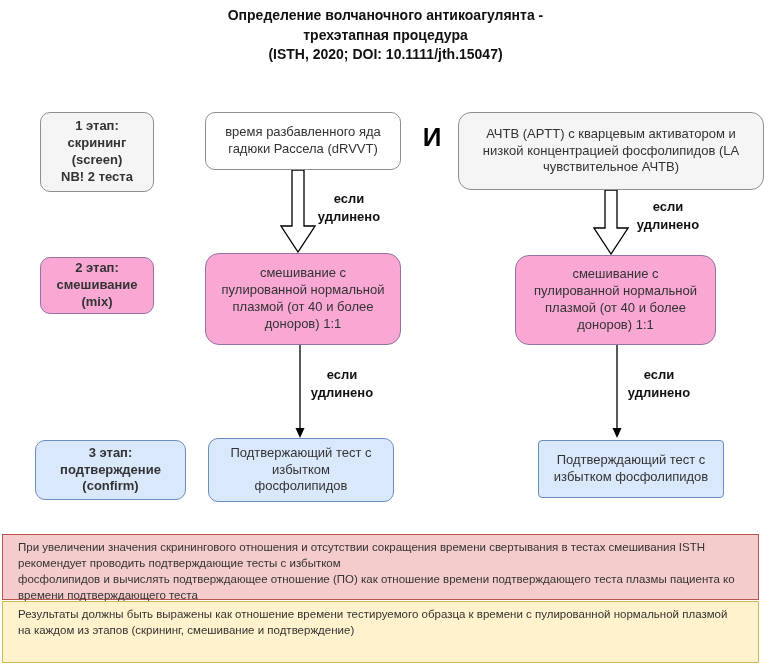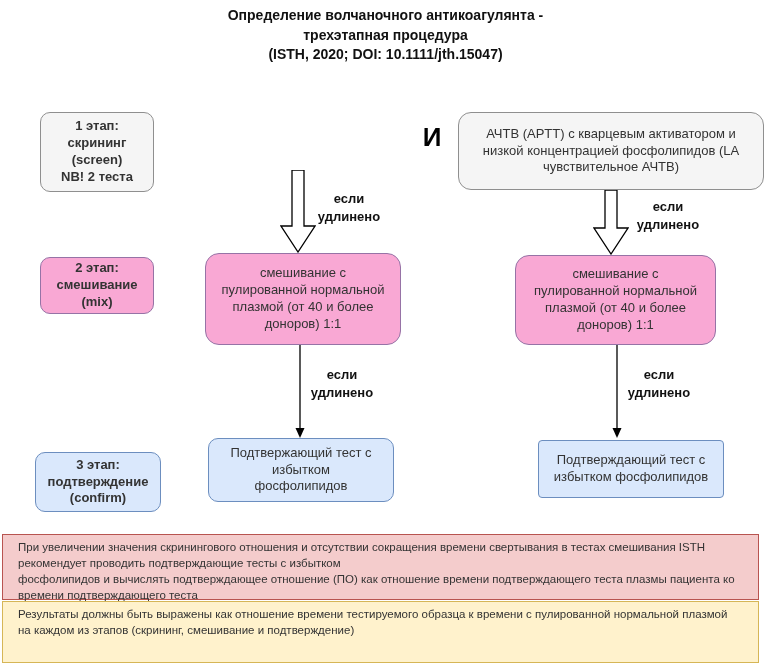--- a/index.html
+++ b/index.html
@@ -45,20 +45,21 @@
 
   <div class="title pre">Определение волчаночного антикоагулянта -
 трехэтапная процедура
 (ISTH, 2020; DOI: 10.1111/jth.15047)</div>
 
   <div class="box gray rounded stage pre" style="left:40px;top:112px;width:114px;height:80px;">1 этап:
 скрининг
 (screen)
 NB! 2 теста</div>
 
+  <div class="box white rounded" style="left:205px;top:112px;width:196px;height:58px;">время разбавленного яда гадюки Рассела (dRVVT)</div>
 
   <div class="and">И</div>
 
   <div class="box gray" style="left:458px;top:112px;width:306px;height:78px;border-radius:13px;">АЧТВ (APTT) с кварцевым активатором и низкой концентрацией фосфолипидов (LA чувствительное АЧТВ)</div>
 
   <svg class="arrow" style="left:280px;top:170px;" width="36" height="83" viewBox="0 0 36 83">
     <polygon points="12,0 24,0 24,56 35,56 18,82 1,56 12,56" fill="#ffffff" stroke="#000000" stroke-width="1.3"></polygon>
   </svg>
   <div class="flowlabel pre" style="left:303px;top:190px;width:92px;">если
 удлинено</div>
@@ -90,21 +91,21 @@
   <div class="flowlabel pre" style="left:296px;top:366px;width:92px;">если
 удлинено</div>
 
   <svg class="arrow" style="left:609px;top:345px;" width="16" height="93" viewBox="0 0 16 93">
     <line x1="8" y1="0" x2="8" y2="84" stroke="#000000" stroke-width="1.3"></line>
     <polygon points="8,93 3.5,83 12.5,83" fill="#000000"></polygon>
   </svg>
   <div class="flowlabel pre" style="left:613px;top:366px;width:92px;">если
 удлинено</div>
 
-  <div class="box blue rounded stage pre" style="left:35px;top:452px;width:126px;height:60px;">3 этап:
+  <div class="box blue rounded stage pre" style="left:35px;top:440px;width:151px;height:60px;">3 этап:
 подтверждение
 (confirm)</div>
 
   <div class="box blue rounded pre" style="left:208px;top:438px;width:186px;height:64px;">Подтвержающий тест с
 избытком
 фосфолипидов</div>
 
   <div class="box blue rounded" style="left:522px;top:440px;width:186px;height:58px;border-radius:4px;margin-left:16px;">Подтверждающий тест с избытком фосфолипидов</div>
 
   <div class="note note-pink pre" style="left:2px;top:534px;width:757px;height:66px;">При увеличении значения скринингового отношения и отсутствии сокращения времени свертывания в тестах смешивания ISTH рекомендует проводить подтверждающие тесты с избытком

